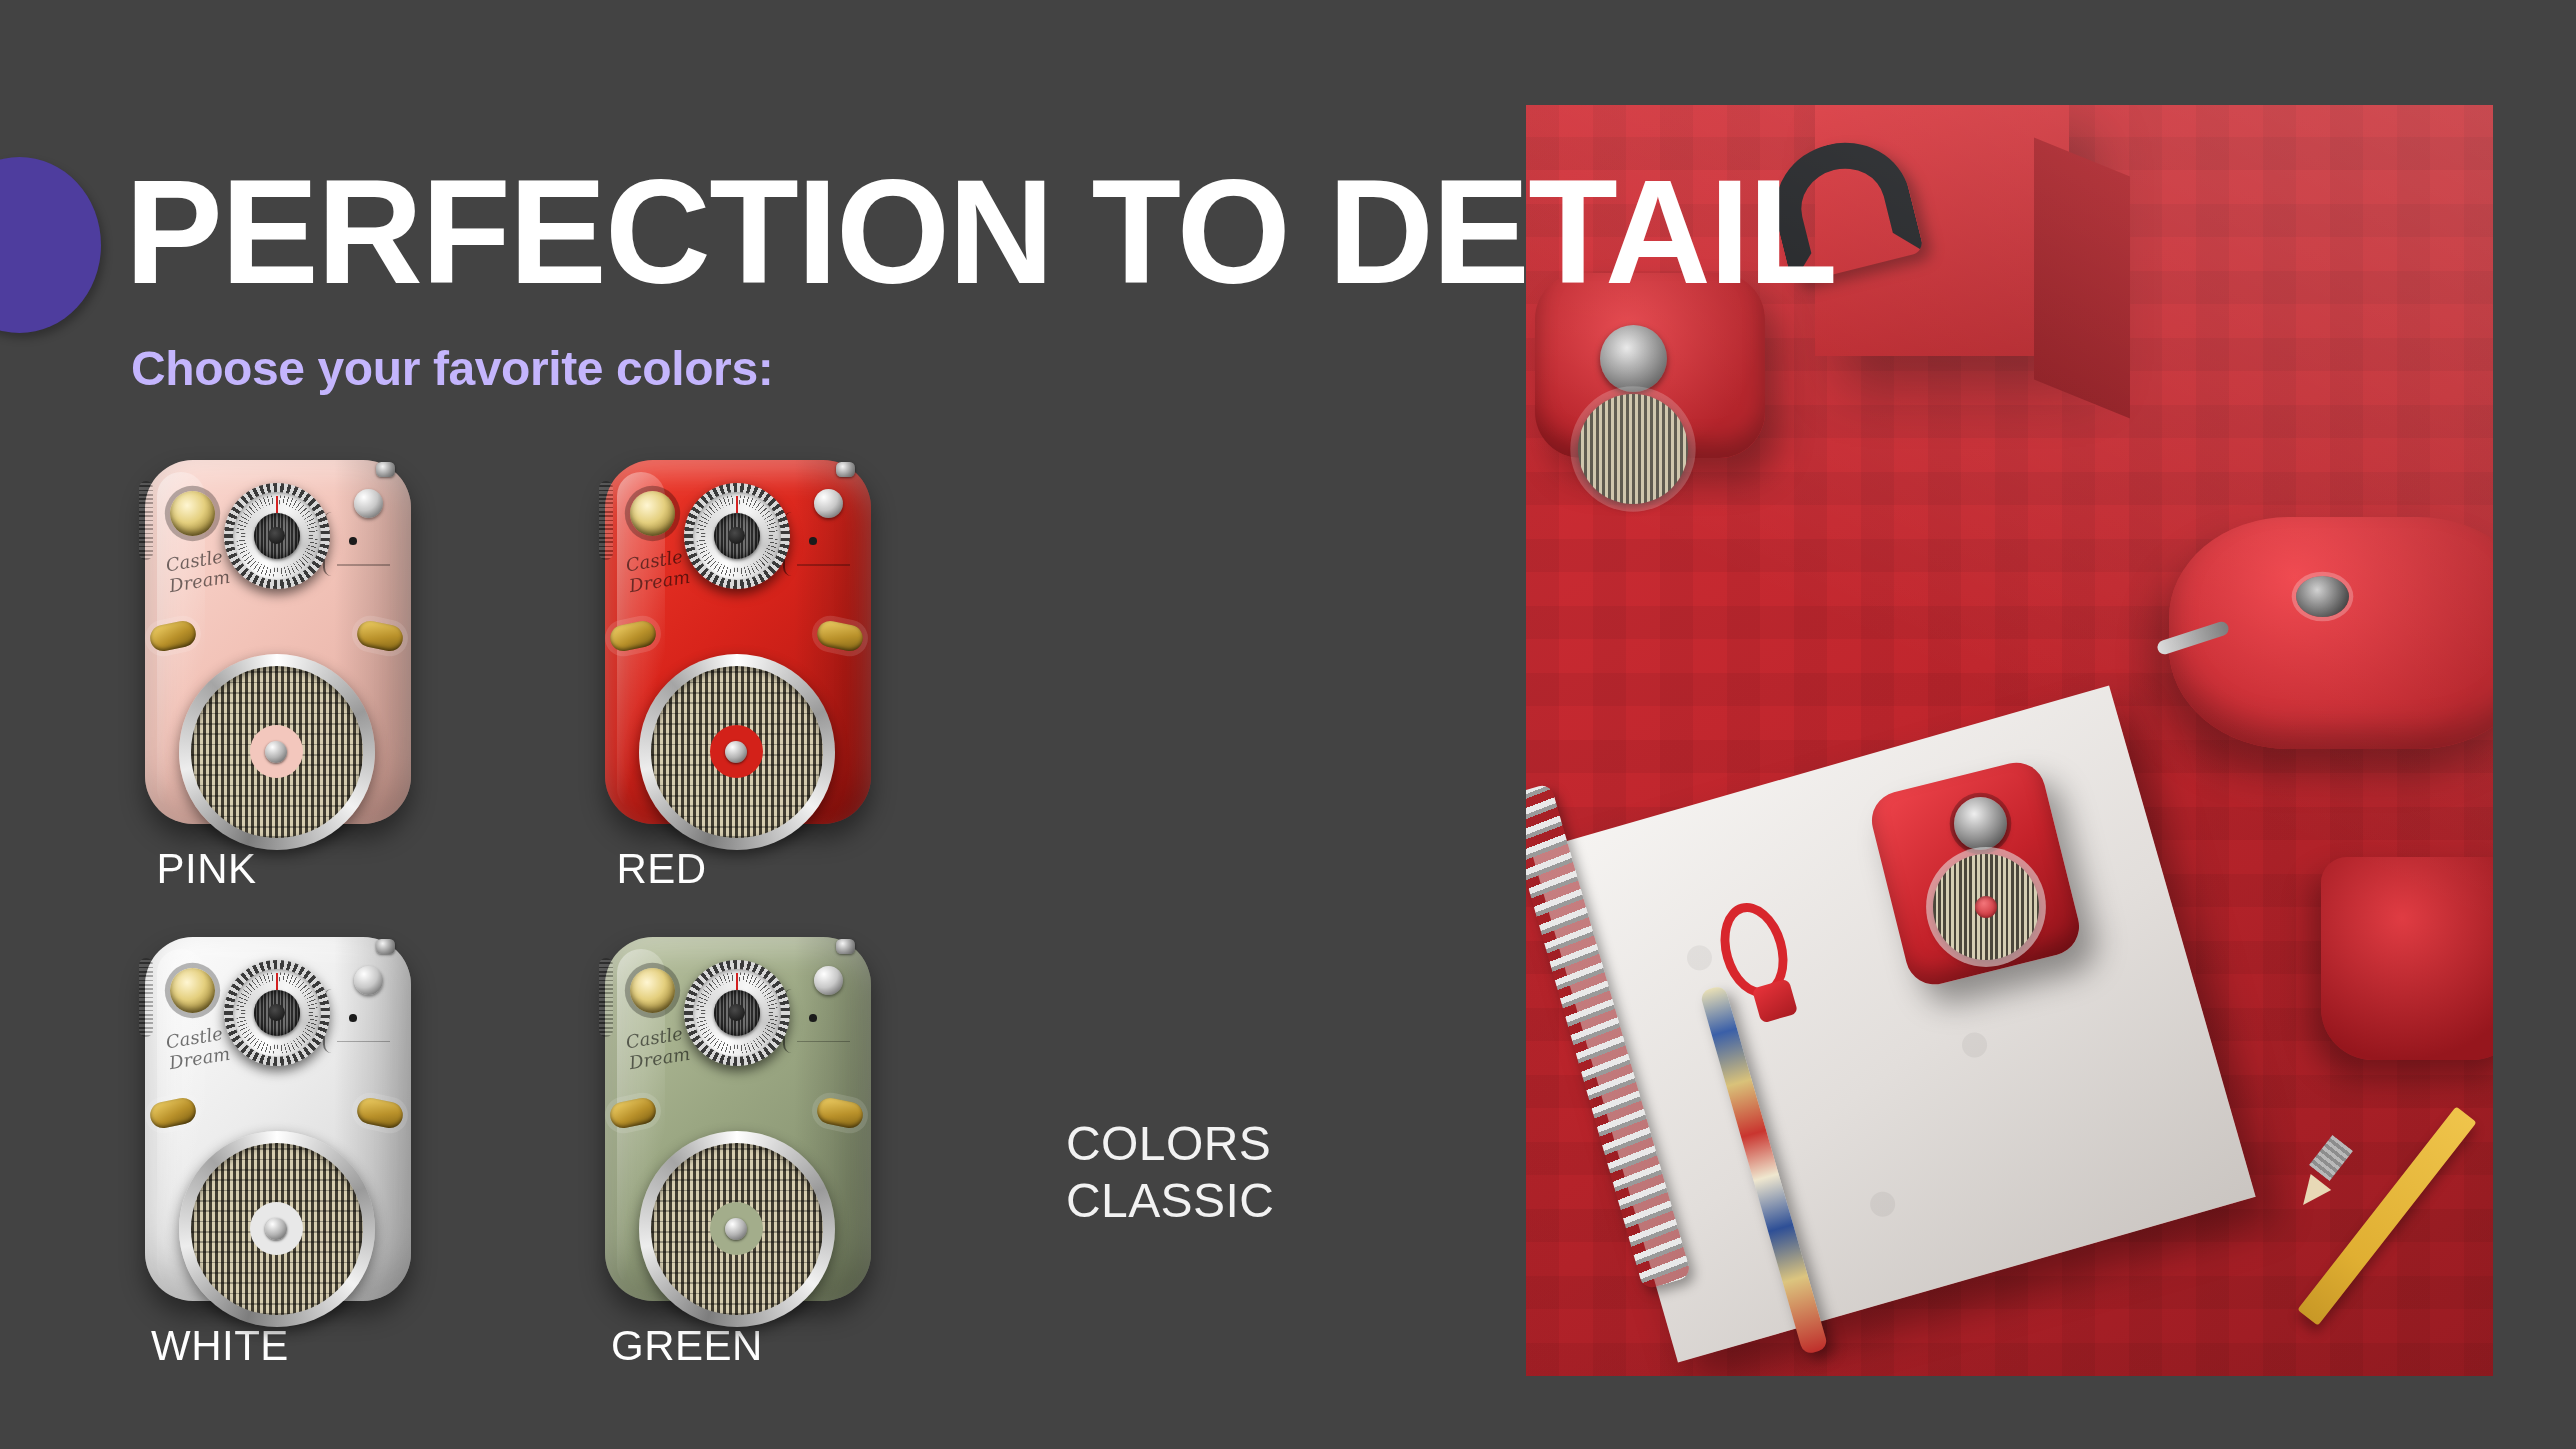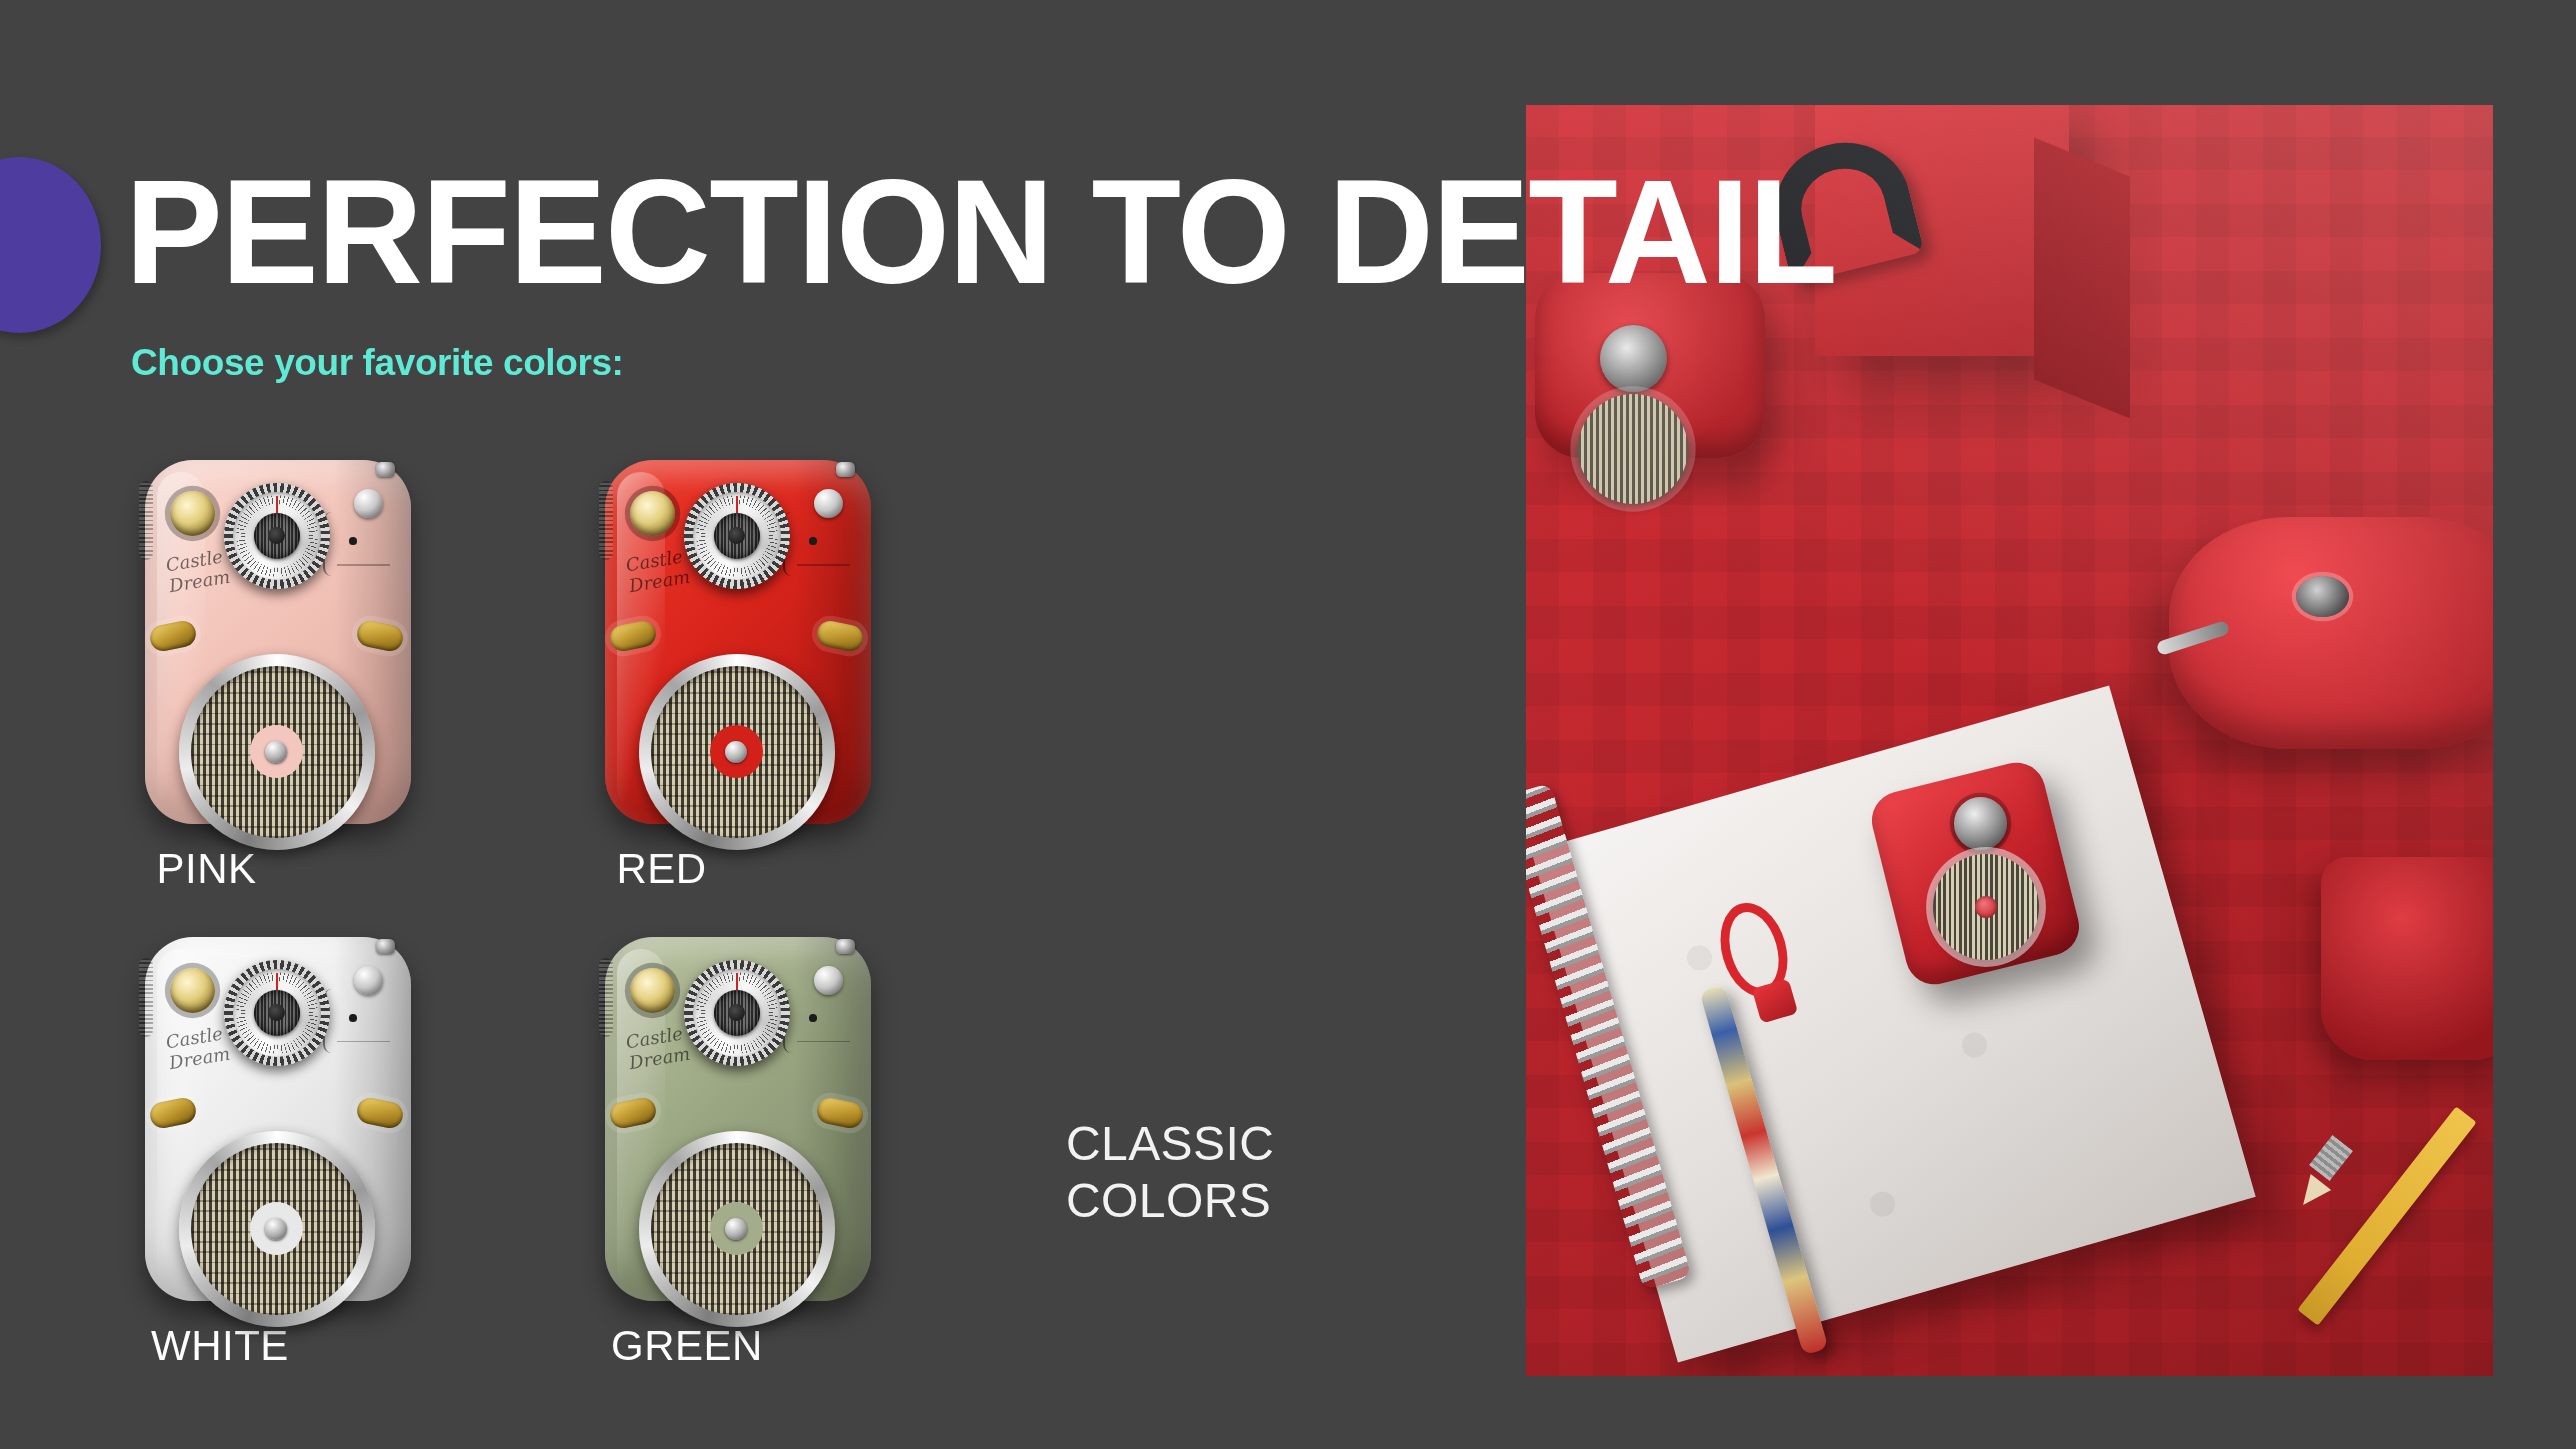--- a/index.html
+++ b/index.html
@@ -31,24 +31,24 @@
     color: #ffffff;
     white-space: nowrap;
     font-stretch: condensed;
     transform: scaleX(.99);
     transform-origin: left top;
     z-index: 6;
   }
   .slide-subtitle {
     position: absolute;
     left: 131px; top: 343px;
-    font-size: 37px;
+    font-size: 48px;
     line-height: 1.08;
     font-weight: 700;
-    color: #5eead4;
+    color: #c4b5fd;
     white-space: nowrap;
     letter-spacing: -0.4px;
     z-index: 6;
   }
 
   
   .side-caption {
     position: absolute;
     left: 1066px; top: 1116px;
     font-size: 48px;
@@ -675,22 +675,22 @@
         <div class="grille"></div>
         <div class="grille-hub"></div>
       </div>
     </div>
     <div class="swatch-label">GREEN</div>
   </div>
 
 </div>
 
 <div class="side-caption">
+  <div>COLORS</div>
   <div>CLASSIC</div>
-  <div>COLORS</div>
 </div>
 
 <div class="photo">
   <div class="bg-weave"></div>
   <div class="ph-box"></div>
   <div class="ph-box-side"></div>
   <div class="ph-case"></div>
   <div class="ph-case-dial"></div>
   <div class="ph-case-grille"></div>
   <div class="ph-handle"></div>

